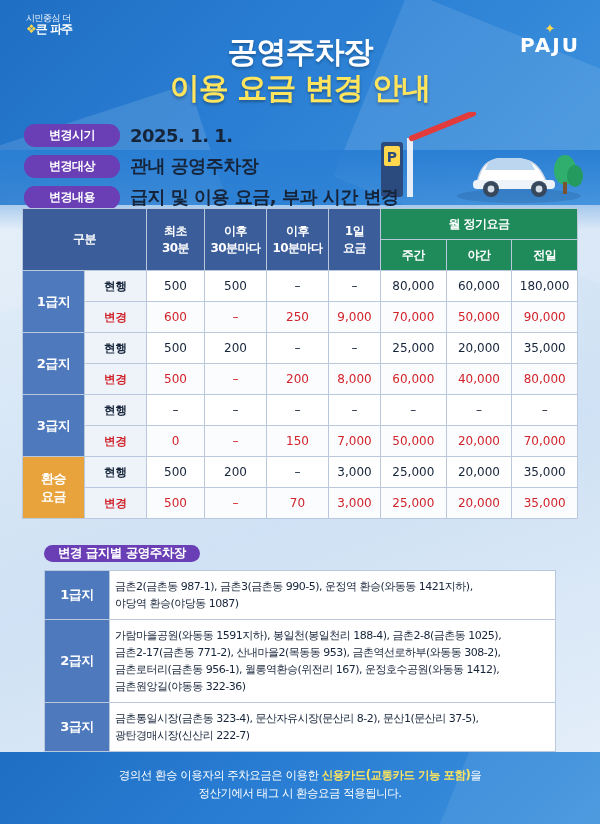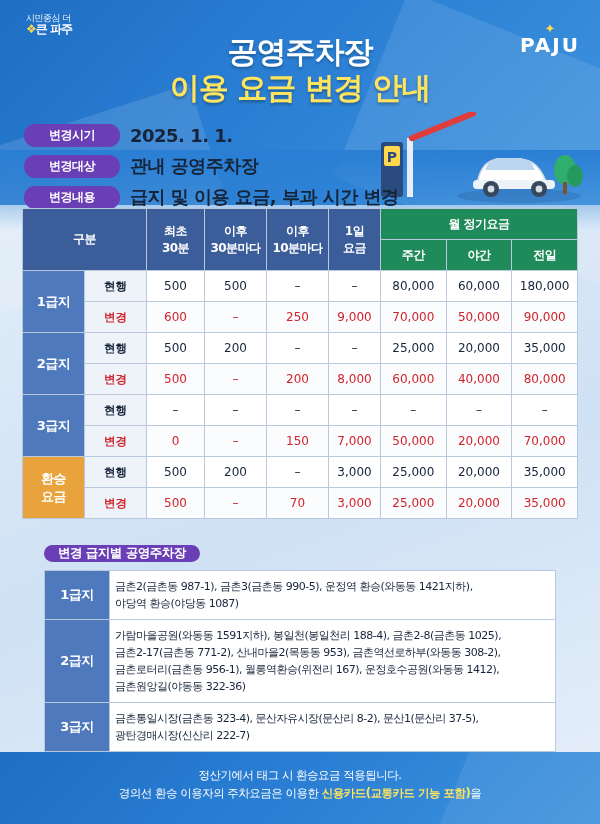--- a/index.html
+++ b/index.html
@@ -309,19 +309,19 @@
           <div>광탄경매시장(신산리 222-7)</div>
         </td>
       </tr>
     </tbody>
       </table>
   </div>
 
   <div class="footer">
     <div class="fdeco"></div>
     <div class="ftxt">
-      <div>정산기에서 태그 시 환승요금 적용됩니다.</div>
       <div>
         <span>경의선 환승 이용자의 주차요금은 이용한 </span><span class="hl">신용카드(교통카드 기능 포함)</span><span>을</span>
       </div>
+      <div>정산기에서 태그 시 환승요금 적용됩니다.</div>
     </div>
   </div>
 </div>
 
 </body></html>

